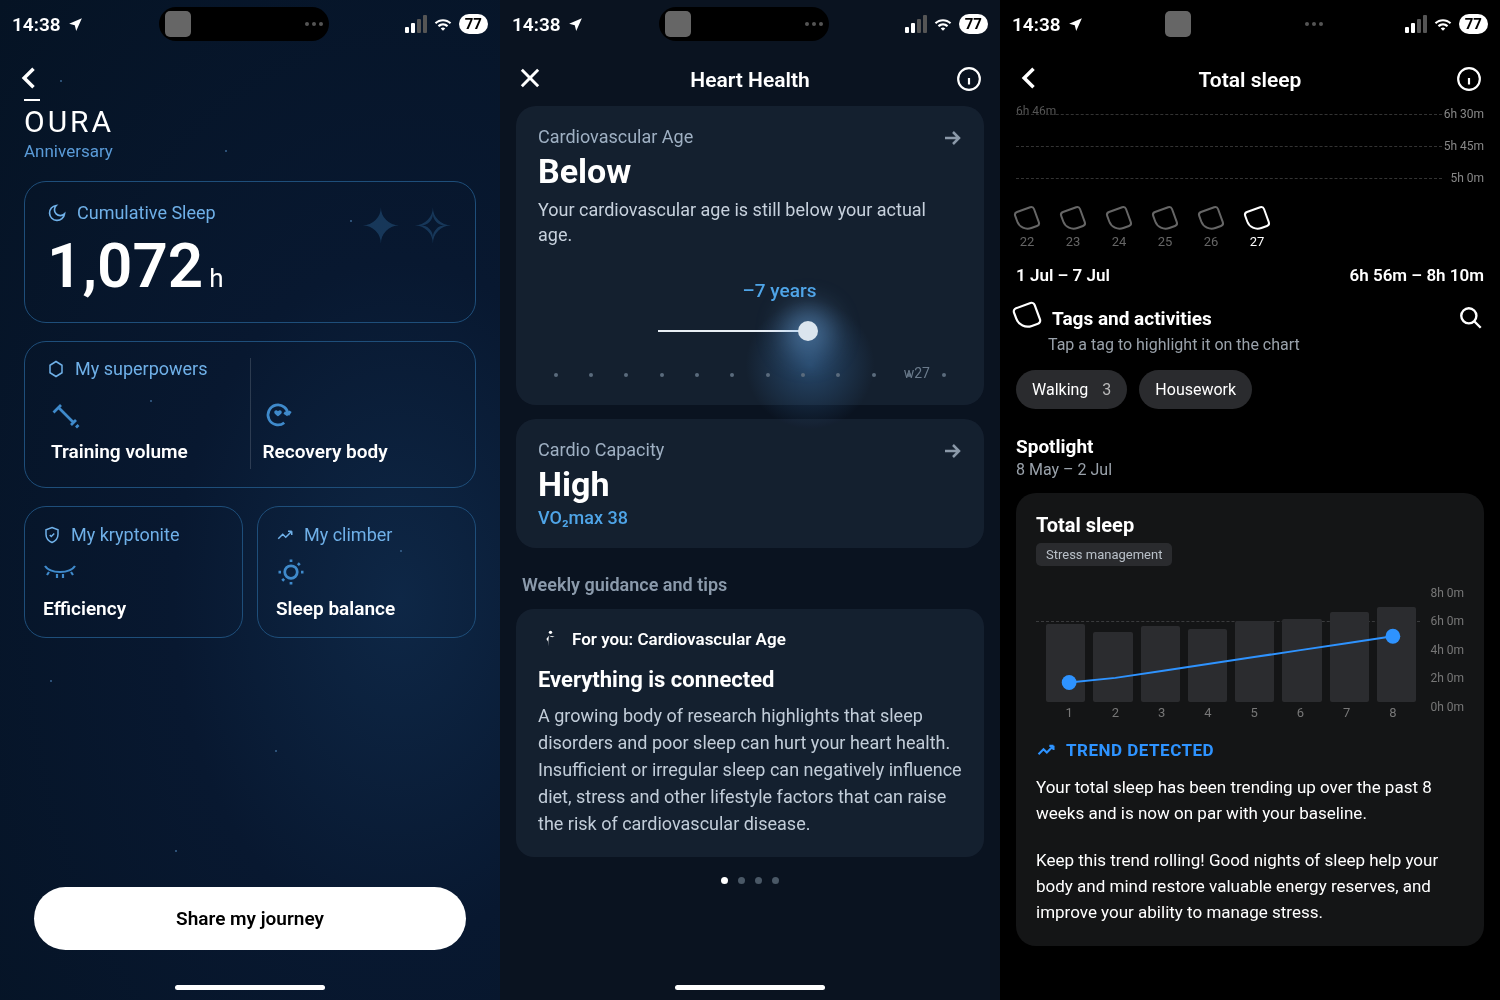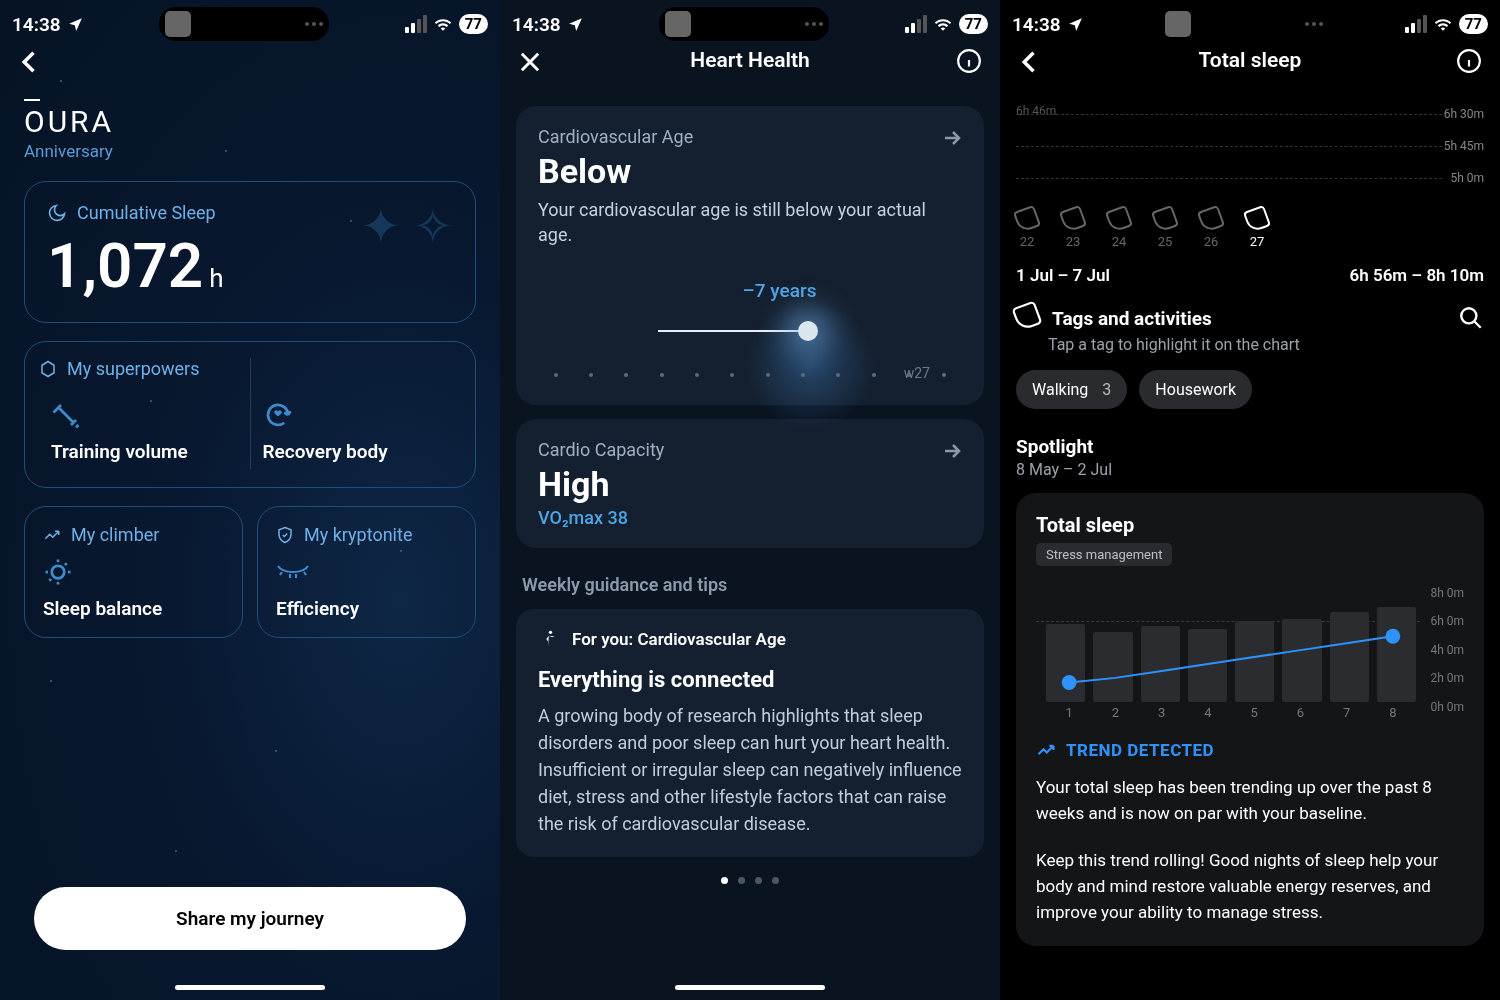--- a/index.html
+++ b/index.html
@@ -29,21 +29,21 @@
   .di-dots span{width:4px;height:4px;border-radius:50%;background:#555;}
   .status-right { display:flex; align-items:center; gap:7px; }
   .sig-bars { display:flex; gap:2px; align-items:flex-end;}
   .sig-bars span{width:4px;background:#fff;border-radius:1px;}
   .sig-bars span:nth-child(1){height:6px;}
   .sig-bars span:nth-child(2){height:10px;}
   .sig-bars span:nth-child(3){height:14px;background:#555;}
   .sig-bars span:nth-child(4){height:18px;background:#555;}
   .battery-pill{background:#fff;color:#000;border-radius:12px;padding:1px 6px;font-size:15px;font-weight:700;}
 
-  .nav-row { height: 44px; display:flex; align-items:flex-start; padding: 0 16px; position:relative;}
+  .nav-row { height: 44px; display:flex; align-items:flex-end; padding: 0 16px; position:relative;}
   .back-chevron, .close-x { width:28px; height:28px; cursor:pointer;}
   .nav-title { position:absolute; left:50%; transform:translateX(-50%); font-size:21px; font-weight:600;}
   .info-circle { position:absolute; right:18px; cursor:pointer;}
 
   
   .logo-row { padding: 12px 24px 2px; }
   .logo { font-size: 30px; font-weight: 400; letter-spacing: 3px; position:relative;}
   .logo::before{content:"";position:absolute;top:-5px;left:0;width:16px;height:2px;background:#fff;}
   .sub-logo { color:#5a9bd8; font-size:17px; margin-top:2px;}
 
@@ -208,21 +208,21 @@
         </svg>
       <span>Cumulative Sleep</span>
     </div>
     <div class="big-num">
       <span>1,072</span>
       <span class="unit">h</span>
     </div>
   </div>
 
   <div class="card split-card" style="padding-top:16px;padding-bottom:18px;">
-    <div style="position:absolute;top:16px;left:14px;" class="card-small-title">
+    <div style="position:absolute;top:16px;left:22px;" class="card-small-title">
       <svg width="18" height="18" viewBox="0 0 24 24" fill="none" stroke="#6fb0e8" stroke-width="2">
           <path d="M12 2l8 5v10l-8 5-8-5V7z"></path>
         </svg>
       <span>My superpowers</span>
     </div>
     <div class="split-half" style="padding-top:30px;">
       <div class="metric-icon"><svg width="30" height="30" viewBox="0 0 24 24" fill="none" stroke="#3f8acb" stroke-width="2.2">
             <path d="M6 6l12 12M4 8l4-4M16 20l4-4M2 10l2-2M20 22l2-2"></path>
           </svg></div>
       <div class="metric-name">Training volume</div>
@@ -234,44 +234,44 @@
             <path d="M12 9c1-1.5 3-1 3 .8 0 1.5-3 3.2-3 3.2s-3-1.7-3-3.2c0-1.8 2-2.3 3-.8z" fill="#3f8acb" stroke="none"></path>
           </svg></div>
       <div class="metric-name">Recovery body</div>
     </div>
   </div>
 
   <div class="two-cards-row">
     <div class="card">
       <div class="card-small-title">
         <svg width="18" height="18" viewBox="0 0 24 24" fill="none" stroke="#6fb0e8" stroke-width="2">
+            <path d="M12 2l8 3v6c0 5-3.5 9-8 11-4.5-2-8-6-8-11V5z"></path>
+            <path d="M9 12l2 2 4-4"></path>
+          </svg>
+        <span>My kryptonite</span>
+      </div>
+      <div class="metric-icon"><svg width="34" height="26" viewBox="0 0 34 20" fill="none" stroke="#3f8acb" stroke-width="2.2">
+            <path d="M2 6c5 8 25 8 30 0"></path>
+            <path d="M6 12l-2 3M14 14v4M20 14v4M28 12l2 3"></path>
+          </svg></div>
+      <div class="metric-name">Efficiency</div>
+    </div>
+    <div class="card">
+      <div class="card-small-title">
+        <svg width="18" height="18" viewBox="0 0 24 24" fill="none" stroke="#6fb0e8" stroke-width="2">
             <path d="M3 17l6-6 4 4 8-8M21 7h-5M21 7v5"></path>
           </svg>
         <span>My climber</span>
       </div>
       <div class="metric-icon"><svg width="30" height="30" viewBox="0 0 24 24" fill="none" stroke="#3f8acb" stroke-width="2.2">
             <circle cx="12" cy="12" r="5"></circle>
             <path d="M12 2v2M12 20v2M22 12h-2M4 12H2M19 5l-1.5 1.5M6.5 17.5L5 19"></path>
             <path d="M15 9a3 3 0 01-3 3" stroke-width="0" fill="#0a1f38"></path>
           </svg></div>
       <div class="metric-name">Sleep balance</div>
-    </div>
-    <div class="card">
-      <div class="card-small-title">
-        <svg width="18" height="18" viewBox="0 0 24 24" fill="none" stroke="#6fb0e8" stroke-width="2">
-            <path d="M12 2l8 3v6c0 5-3.5 9-8 11-4.5-2-8-6-8-11V5z"></path>
-            <path d="M9 12l2 2 4-4"></path>
-          </svg>
-        <span>My kryptonite</span>
-      </div>
-      <div class="metric-icon"><svg width="34" height="26" viewBox="0 0 34 20" fill="none" stroke="#3f8acb" stroke-width="2.2">
-            <path d="M2 6c5 8 25 8 30 0"></path>
-            <path d="M6 12l-2 3M14 14v4M20 14v4M28 12l2 3"></path>
-          </svg></div>
-      <div class="metric-name">Efficiency</div>
     </div>
   </div>
 
   <div class="share-btn">Share my journey</div>
   <div class="home-indicator"></div>
 </div>
 
 <div class="phone phone2">
   <div class="status-bar">
     <div class="status-left">

